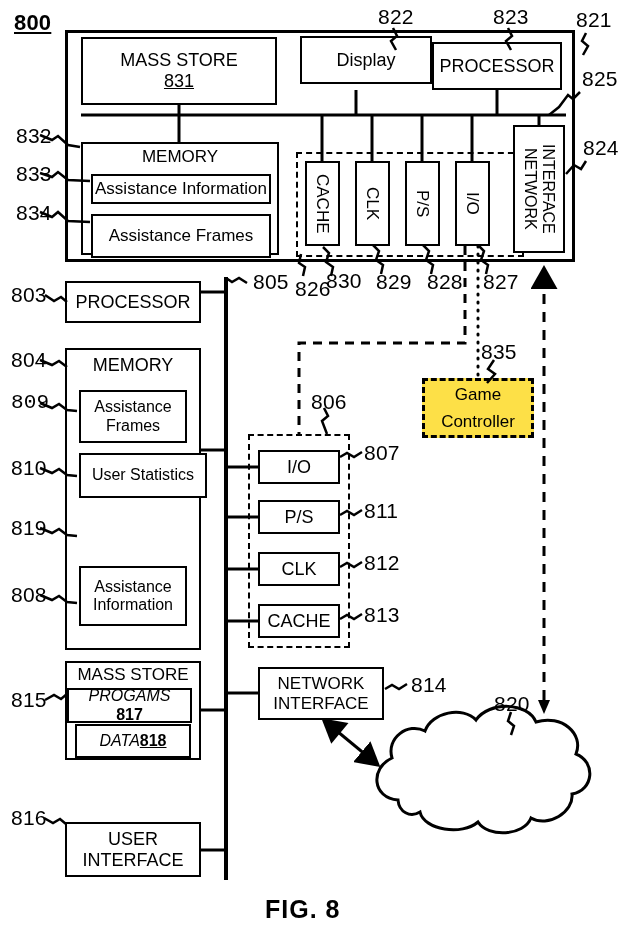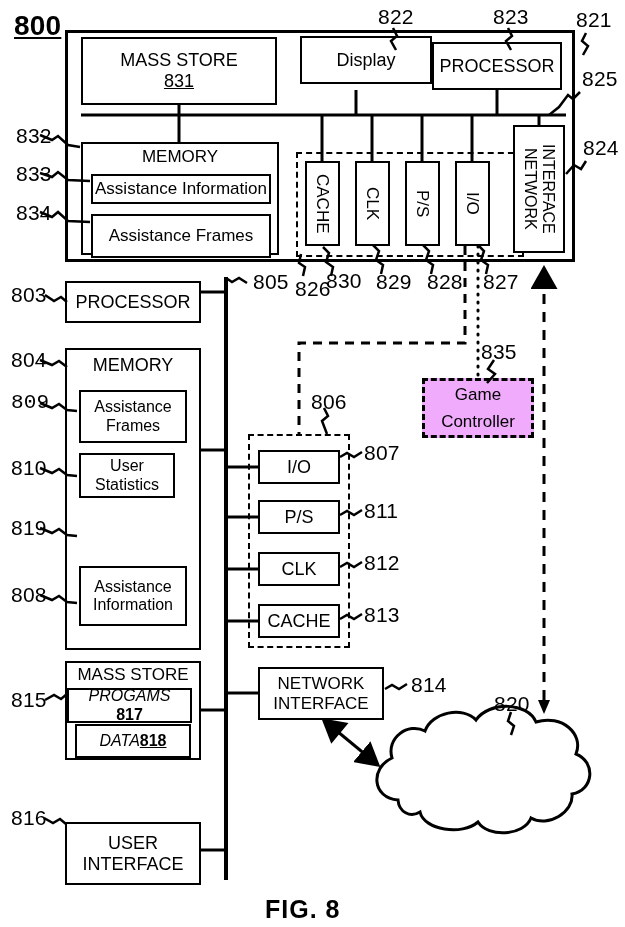--- a/index.html
+++ b/index.html
@@ -29,21 +29,21 @@
   .box.thick{border-width:3px;}
   .dash{
     position:absolute;
     border:2px dashed #000;
     background:transparent;
     box-sizing:border-box;
   }
   .dashbox{
     position:absolute;
     border:3px dashed #000;
-    background:#f0abfc;
+    background:#fde047;
     box-sizing:border-box;
     display:flex;
     align-items:center;
     justify-content:center;
     text-align:center;
     line-height:1.6;
   }
   .lbl{
     position:absolute;
     font-size:21px;
@@ -73,21 +73,21 @@
   .t16{font-size:16px;}
   .t17{font-size:17px;}
   .t18{font-size:18px;}
   .t19{font-size:19px;}
 </style>
 </head>
 <body>
 
 <div id="fig">
 
-  <div class="lbl bold underline" style="left:14px;top:10px;font-size:28px;">800</div>
+  <div class="lbl bold underline" style="left:14px;top:10px;font-size:22px;">800</div>
 
   <div class="box thick" style="left:65px;top:30px;width:510px;height:232px;background:transparent;"></div>
 
   <div class="box" style="left:81px;top:37px;width:196px;height:68px;">
     <span class="stack">
       <span class="t18">MASS STORE</span>
       <span class="t18 underline">831</span>
     </span>
   </div>
 
@@ -135,42 +135,42 @@
   <div class="box" style="left:65px;top:281px;width:136px;height:42px;">
     <span class="t18">PROCESSOR</span>
   </div>
 
   <div class="box" style="left:65px;top:348px;width:136px;height:302px;display:block;">
     <div class="t18" style="text-align:center;margin-top:5px;">MEMORY</div>
     <div class="box" style="left:12px;top:40px;width:108px;height:53px;flex-direction:column;">
       <span class="t16">Assistance</span>
       <span class="t16">Frames</span>
     </div>
-    <div class="box" style="left:12px;top:103px;width:96px;height:45px;">
+    <div class="box" style="left:12px;top:103px;width:128px;height:45px;">
       <span class="t16">User Statistics</span>
     </div>
     <div class="box" style="left:12px;top:216px;width:108px;height:60px;flex-direction:column;">
       <span class="t16">Assistance</span>
       <span class="t16">Information</span>
     </div>
   </div>
 
   <div class="box" style="left:65px;top:661px;width:136px;height:99px;display:block;">
     <div class="t17" style="text-align:center;margin-top:2px;">MASS STORE</div>
     <div class="box" style="left:0;top:25px;width:125px;height:35px;flex-direction:column;">
       <span class="t16 ital">PROGAMS</span>
       <span class="t16 bold underline">817</span>
     </div>
     <div class="box" style="left:8px;top:61px;width:116px;height:34px;flex-direction:row;">
       <span class="t16 ital">DATA</span>
       <span class="t16 bold underline">818</span>
     </div>
   </div>
 
-  <div class="box" style="left:65px;top:822px;width:136px;height:63px;flex-direction:column;">
+  <div class="box" style="left:65px;top:822px;width:136px;height:55px;flex-direction:column;">
     <span class="t18">USER</span>
     <span class="t18">INTERFACE</span>
   </div>
 
   <div class="dash" style="left:248px;top:434px;width:102px;height:214px;"></div>
 
   <div class="box" style="left:258px;top:450px;width:82px;height:34px;">
     <span class="t18">I/O</span>
   </div>
 

